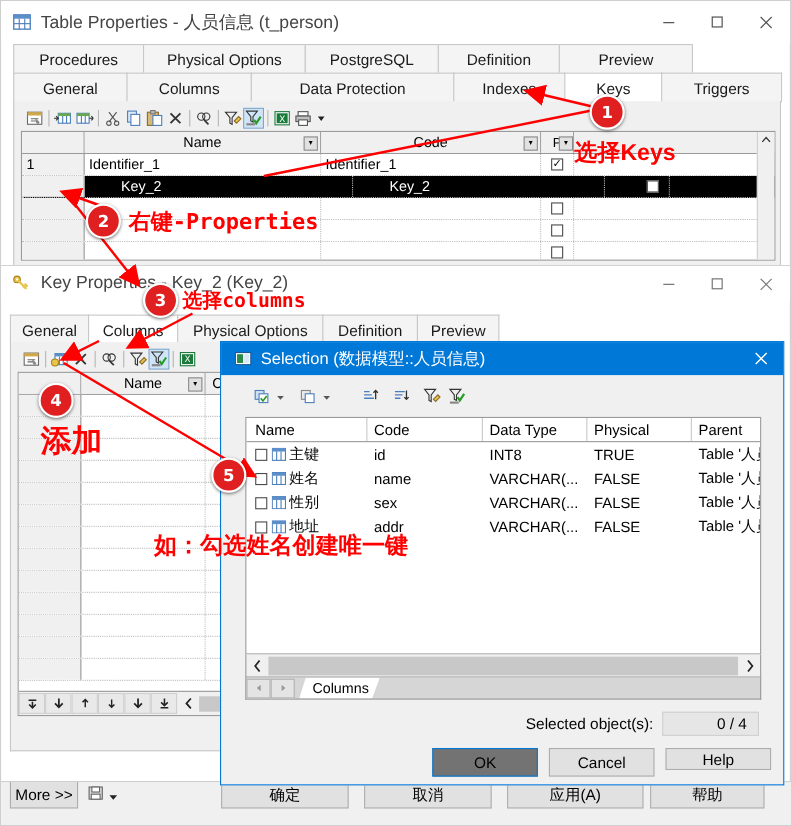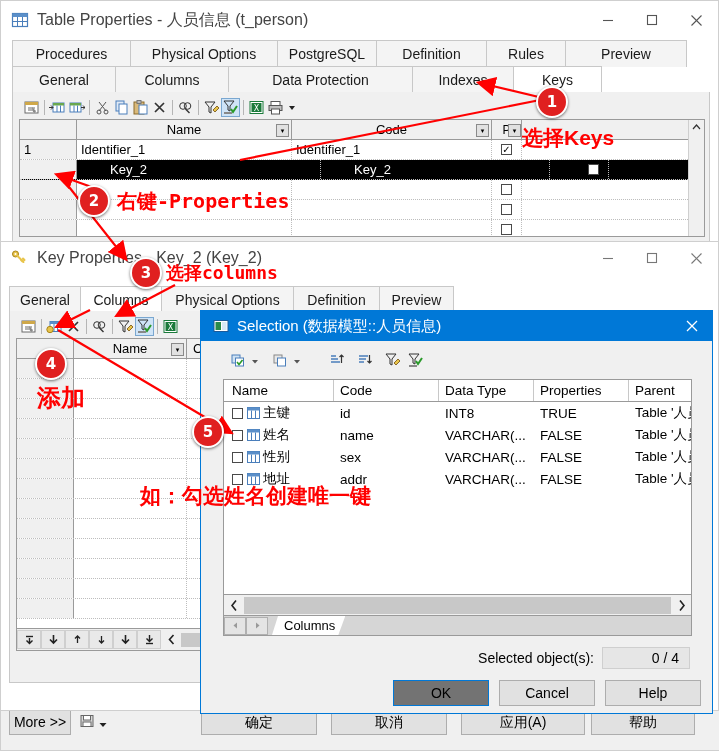--- a/index.html
+++ b/index.html
@@ -100,32 +100,32 @@
             <line x1="1.5" y1="1.5" x2="11.5" y2="11.5" stroke="#555" stroke-width="1.1"></line>
             <line x1="11.5" y1="1.5" x2="1.5" y2="11.5" stroke="#555" stroke-width="1.1"></line>
           </svg>
       </span>
     </span>
   </div>
 
   <div class="tabrow" style="position:absolute;left:11px;top:39px;width:698px;height:27px;">
     <div class="tab" style="width:119px;">Procedures</div>
     <div class="tab" style="width:148px;">Physical Options</div>
-    <div class="tab" style="width:100px;">PostgreSQL</div>
+    <div class="tab" style="width:122px;">PostgreSQL</div>
     <div class="tab" style="width:111px;">Definition</div>
-    <div class="tab" style="width:80px;">Rules</div>
     <div class="tab" style="width:122px;">Preview</div>
   </div>
 
   <div class="tabrow" style="position:absolute;left:11px;top:65px;width:698px;height:27px;">
     <div class="tab" style="width:104px;">General</div>
     <div class="tab" style="width:114px;">Columns</div>
     <div class="tab" style="width:185px;">Data Protection</div>
     <div class="tab" style="width:102px;">Indexes</div>
     <div class="tab active" style="width:89px;border-top:1px solid #c8c8c8;">Keys</div>
+    <div class="tab" style="width:110px;">Triggers</div>
   </div>
 
   <div style="position:absolute;left:11px;top:91px;width:698px;height:151px;background:#f0f0f0;border:1px solid #c8c8c8;border-top:none;box-sizing:border-box;">
 
     <div class="toolbar" style="margin-top:4px;margin-left:6px;">
       <span class="tbi">
         <svg width="17" height="17" viewBox="0 0 17 17">
             <rect x="2" y="3" width="13" height="11" fill="#fff" stroke="#6a6a6a"></rect>
             <rect x="2" y="3" width="13" height="3" fill="#cfa84a"></rect>
             <path d="M5 9 h7 M5 11 h5" stroke="#6a6a6a"></path>
@@ -610,21 +610,21 @@
           <rect x="2" y="13" width="8" height="2" fill="#888"></rect>
         </svg>
     </span>
   </div>
 
   <div style="position:absolute;left:22px;top:68px;width:469px;height:216px;background:#fff;border:1px solid #9a9a9a;box-sizing:border-box;overflow:hidden;">
     <div style="display:flex;height:22px;border-bottom:1px solid #9a9a9a;box-sizing:border-box;">
       <div style="width:110px;padding-left:8px;display:flex;align-items:center;font-size:13.5px;border-right:1px solid #c8c8c8;box-sizing:border-box;">Name</div>
       <div style="width:105px;padding-left:6px;display:flex;align-items:center;font-size:13.5px;border-right:1px solid #c8c8c8;box-sizing:border-box;">Code</div>
       <div style="width:95px;padding-left:6px;display:flex;align-items:center;font-size:13.5px;border-right:1px solid #c8c8c8;box-sizing:border-box;">Data Type</div>
-      <div style="width:95px;padding-left:6px;display:flex;align-items:center;font-size:13.5px;border-right:1px solid #c8c8c8;box-sizing:border-box;">Properties</div>
+      <div style="width:95px;padding-left:6px;display:flex;align-items:center;font-size:13.5px;border-right:1px solid #c8c8c8;box-sizing:border-box;">Physical</div>
       <div style="flex:1;padding-left:6px;display:flex;align-items:center;font-size:13.5px;box-sizing:border-box;">Parent</div>
     </div>
 
     <div style="display:flex;height:22px;align-items:center;">
       <div style="width:110px;display:flex;align-items:center;padding-left:8px;box-sizing:border-box;">
         <span class="cbx" style="margin-right:4px;"></span>
         <span style="margin-right:3px;display:flex;">
           <svg width="13" height="12" viewBox="0 0 13 12">
               <rect x="0.5" y="0.5" width="12" height="11" fill="#fff" stroke="#4a7ebb"></rect>
               <rect x="0.5" y="0.5" width="12" height="3" fill="#5b8fc9"></rect>
@@ -727,21 +727,21 @@
                  clip-path:polygon(6px 0,100% 0,calc(100% - 7px) 100%,0 100%);">Columns</span>
   </div>
 
   <div style="position:absolute;right:22px;top:336px;display:flex;align-items:center;">
     <span style="font-size:14px;margin-right:8px;">Selected object(s):</span>
     <span style="display:inline-flex;align-items:center;justify-content:flex-end;width:88px;height:22px;background:#e6e6e6;border:1px solid #cfcfcf;font-size:14px;padding-right:10px;box-sizing:border-box;">0 / 4</span>
   </div>
 
   <div class="btn def" style="position:absolute;left:192px;top:369px;width:96px;height:26px;">OK</div>
   <div class="btn" style="position:absolute;left:298px;top:369px;width:96px;height:26px;">Cancel</div>
-  <div class="btn" style="position:absolute;left:404px;top:369px;width:96px;height:26px;">Help</div>
+  <div class="btn" style="position:absolute;left:404px;top:369px;width:96px;height:20px;">Help</div>
 </div>
 
 <svg class="arrows" viewBox="0 0 719 751">
   <defs>
     <marker id="ah" markerWidth="9" markerHeight="9" refX="7" refY="4.5" orient="auto">
       <path d="M0 0 L9 4.5 L0 9 z" fill="#ff0000"></path>
     </marker>
   </defs>
 
   <path d="M543 98 L480 83" stroke="#ff0000" stroke-width="2.2" fill="none" marker-end="url(#ah)"></path>
@@ -761,14 +761,14 @@
 
 <div class="badge" style="left:536px;top:86px;">1</div>
 <div class="badge" style="left:78px;top:185px;">2</div>
 <div class="badge" style="left:130px;top:257px;">3</div>
 <div class="badge" style="left:35px;top:348px;">4</div>
 <div class="badge" style="left:192px;top:416px;">5</div>
 
 <div class="anno" style="left:522px;top:124px;font-size:21px;">选择Keys</div>
 <div class="anno mono" style="left:117px;top:188px;font-size:20px;">右键-Properties</div>
 <div class="anno mono" style="left:166px;top:261px;font-size:18px;">选择columns</div>
-<div class="anno" style="left:37px;top:382px;font-size:24px;">添加</div>
+<div class="anno" style="left:37px;top:382px;font-size:28px;">添加</div>
 <div class="anno" style="left:140px;top:482px;font-size:21px;">如：勾选姓名创建唯一键</div>
 
 </body></html>

